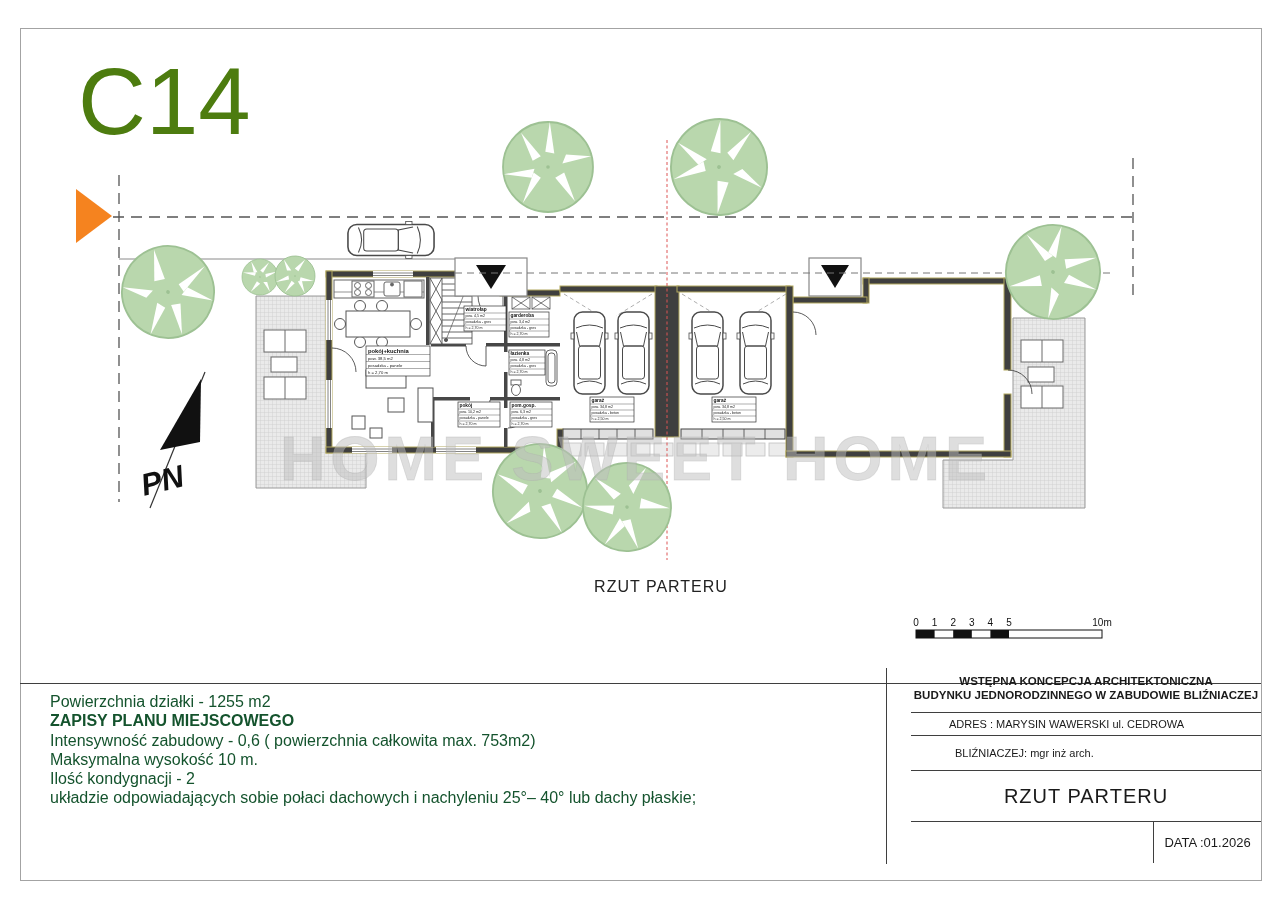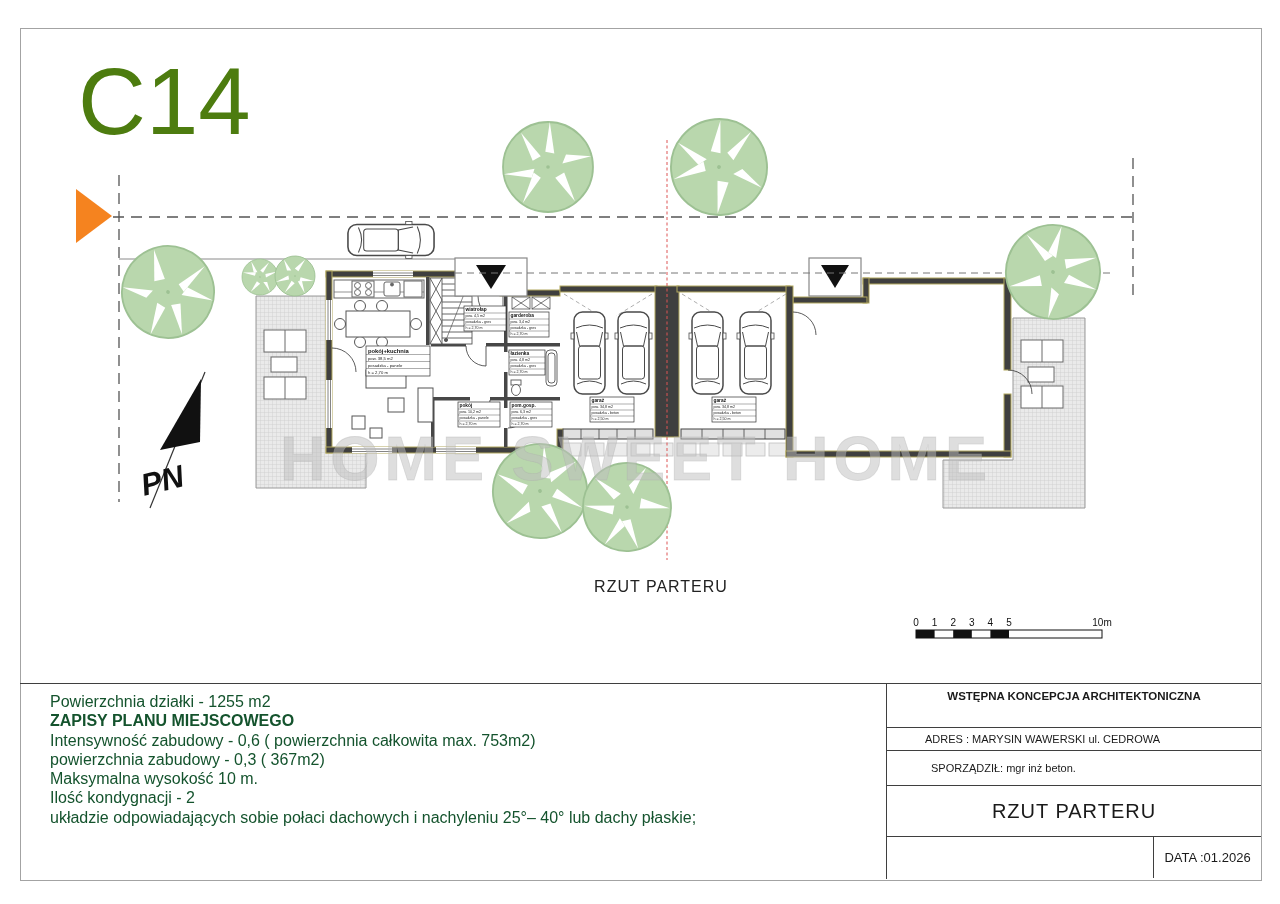--- a/index.html
+++ b/index.html
@@ -7,21 +7,21 @@
   .abs{position:absolute;}
   .sheet-border{left:20px;top:28px;width:1240px;height:851px;border:1.5px solid #a3a3a3;}
   .code{left:78px;top:48px;font-size:94px;font-weight:400;letter-spacing:0px;color:#4d7c0f;}
   .plan-caption{left:575px;top:578px;width:172px;text-align:center;font-size:16px;letter-spacing:1px;color:#222;}
   .plan-svg{left:0;top:0;width:1280px;height:680px;}
   .bottom-divider{left:20px;top:683px;width:1241px;border-top:1.5px solid #3f3f3f;}
   
   .regs{left:50px;top:692px;width:820px;font-size:16px;line-height:19.3px;color:#14532d;}
   .regs .bold{font-weight:700;}
   
-  .tblock{left:886px;top:683px;width:375px;height:196px;border-left:1.5px solid #3f3f3f;box-sizing:border-box;}
+  .tblock{left:886px;top:668px;width:375px;height:196px;border-left:1.5px solid #3f3f3f;box-sizing:border-box;padding-left:24px;}
   .trow{box-sizing:border-box;border-bottom:1.5px solid #3f3f3f;width:100%;}
   .trow1{height:45px;text-align:center;font-weight:700;font-size:11.5px;line-height:13.8px;padding-top:7px;}
   .trow2{height:23px;font-size:11px;padding-left:38px;display:flex;align-items:center;}
   .trow3{height:35px;font-size:11px;padding-left:44px;display:flex;align-items:center;}
   .trow4{height:51px;display:flex;align-items:center;justify-content:center;font-size:20px;letter-spacing:1px;}
   .trow5{height:41px;border-bottom:none;display:flex;}
   .trow5 .cellL{flex:1;}
   .trow5 .cellR{width:107px;border-left:1.5px solid #3f3f3f;display:flex;align-items:center;justify-content:center;font-size:13px;}
   svg text{font-family:"Liberation Sans",sans-serif;}
   .rlbl-name{font-size:4.8px;font-weight:700;fill:#111;}
@@ -405,30 +405,30 @@
 
   <text x="636" y="480" text-anchor="middle" font-size="63" font-weight="700" letter-spacing="5" fill="#bdbdbd" fill-opacity="0.5" stroke="#ababab" stroke-opacity="0.35" stroke-width="0.8">HOME SWEET HOME</text>
 </svg>
 
 <div class="abs plan-caption">RZUT PARTERU</div>
 
 <div class="abs regs">
   <div>Powierzchnia działki - 1255 m2</div>
   <div class="bold">ZAPISY PLANU MIEJSCOWEGO</div>
   <div>Intensywność zabudowy - 0,6  ( powierzchnia całkowita max. 753m2)</div>
-  <div>powierzchnia zabudowy - 0,3 ( 367m2)</div>
   <div>Maksymalna wysokość 10 m.</div>
   <div>Ilość kondygnacji - 2</div>
   <div>układzie odpowiadających sobie połaci dachowych i nachyleniu 25°– 40° lub dachy płaskie;</div>
 </div>
 
 <div class="abs tblock">
   <div class="trow trow1">
     <div>WSTĘPNA KONCEPCJA ARCHITEKTONICZNA</div>
+    <div>BUDYNKU JEDNORODZINNEGO W ZABUDOWIE BLIŹNIACZEJ</div>
   </div>
   <div class="trow trow2">ADRES : MARYSIN WAWERSKI ul. CEDROWA</div>
-  <div class="trow trow3">SPORZĄDZIŁ: mgr inż beton.</div>
+  <div class="trow trow3">BLIŹNIACZEJ: mgr inż arch.</div>
   <div class="trow trow4">RZUT PARTERU</div>
   <div class="trow trow5">
     <div class="cellL"></div>
     <div class="cellR">DATA :01.2026</div>
   </div>
 </div>
 
 </body></html>

